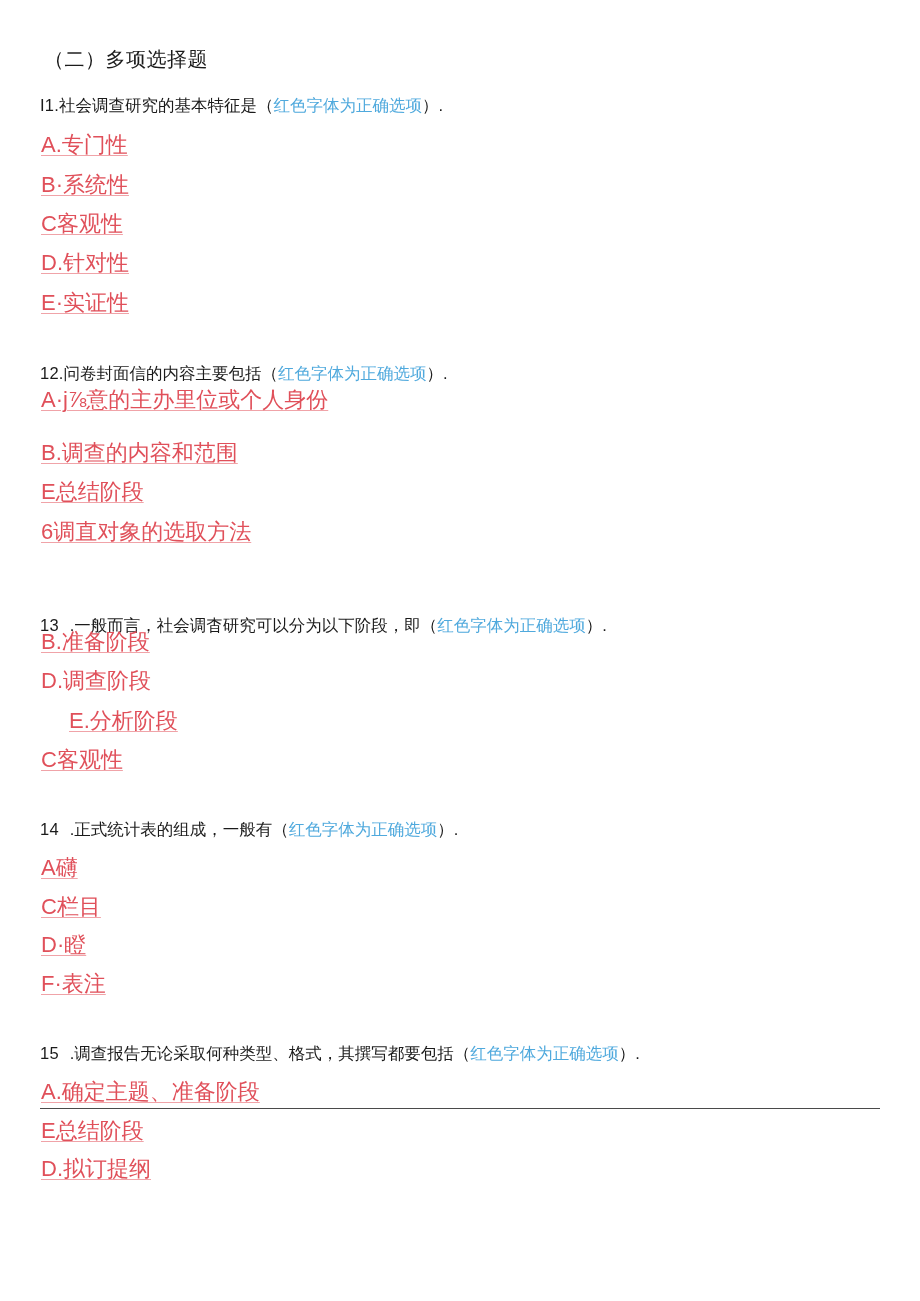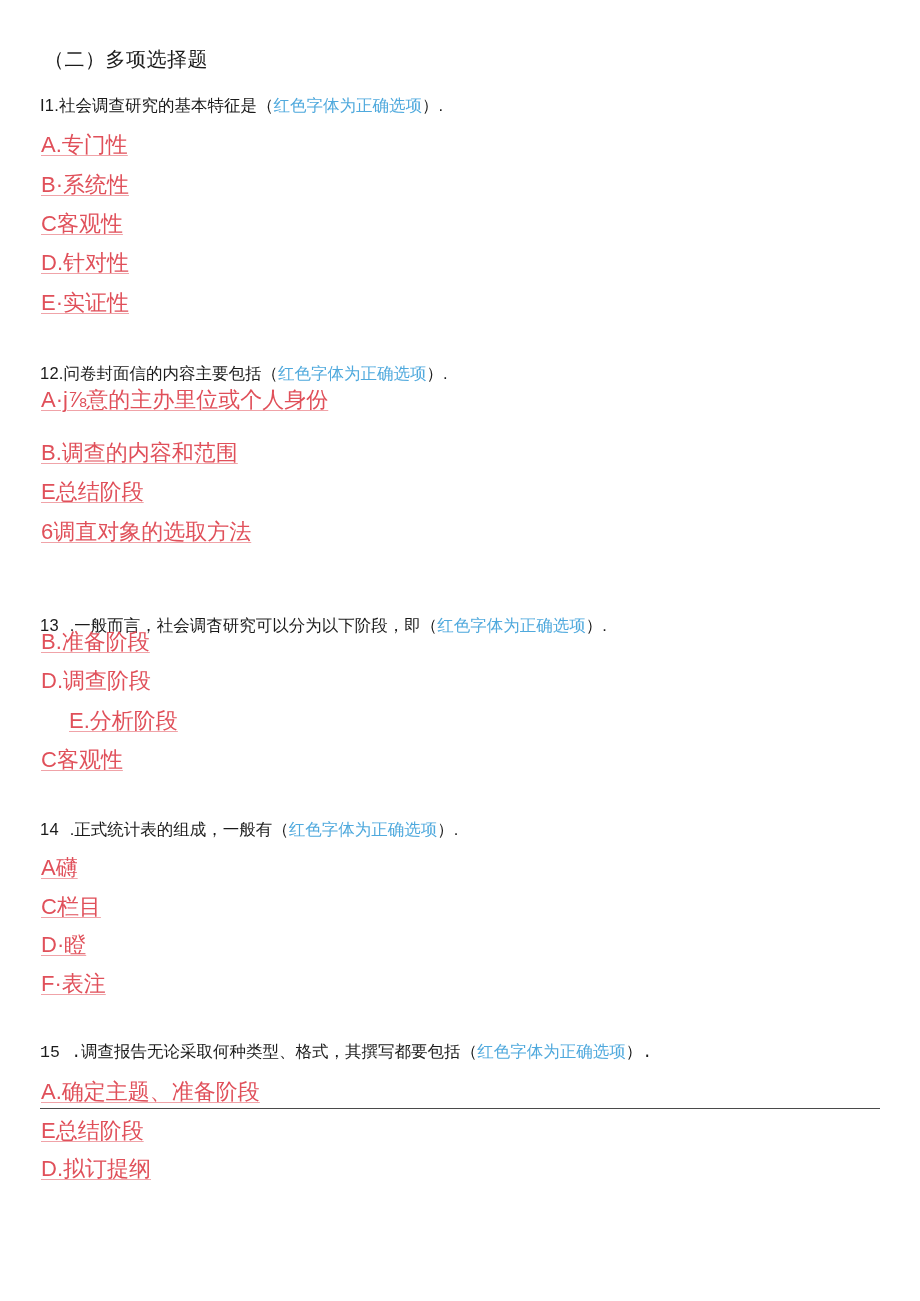--- a/index.html
+++ b/index.html
@@ -131,21 +131,21 @@
   <div class="question" style="top:817px;">
     <div class="q-stem">
       <span class="q-num spaced">14</span><span>.正式统计表的组成，一般有</span><span class="annot-paren">（</span><span class="annot">红色字体为正确选项</span><span class="annot-paren">）</span><span class="q-tail">.</span>
     </div>
   </div>
   <div class="option" style="top:856px;">A礴</div>
   <div class="option" style="top:895px;">C栏目</div>
   <div class="option" style="top:933px;">D·瞪</div>
   <div class="option" style="top:972px;">F·表注</div>
 
-  <div class="question" style="top:1041px;font-family:Liberation Mono, monospace;">
+  <div class="question" style="top:1041px;">
     <div class="q-stem">
       <span class="q-num spaced">15</span><span>.调查报告无论采取何种类型、格式，其撰写都要包括</span><span class="annot-paren">（</span><span class="annot">红色字体为正确选项</span><span class="annot-paren">）</span><span class="q-tail">.</span>
     </div>
   </div>
   <div class="option" style="top:1080px;">A.确定主题、准备阶段</div>
 
   <div class="page-rule"></div>
 
   <div class="option" style="top:1119px;">E总结阶段</div>
   <div class="option" style="top:1157px;">D.拟订提纲</div>

